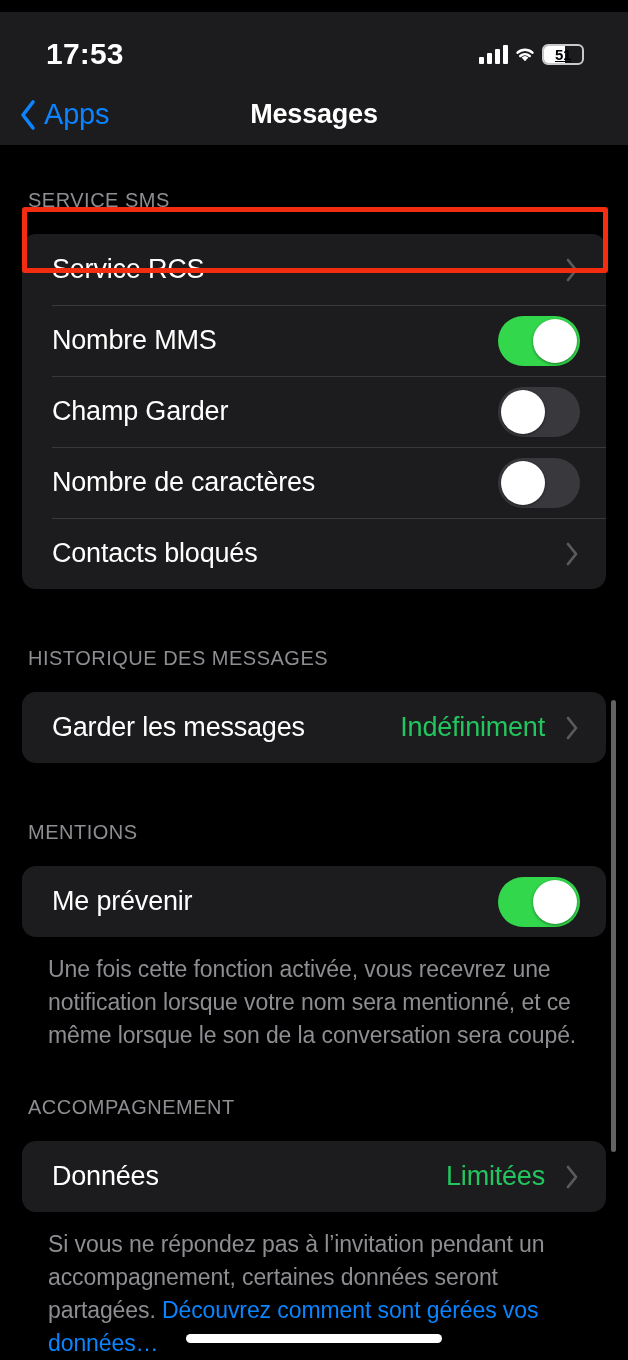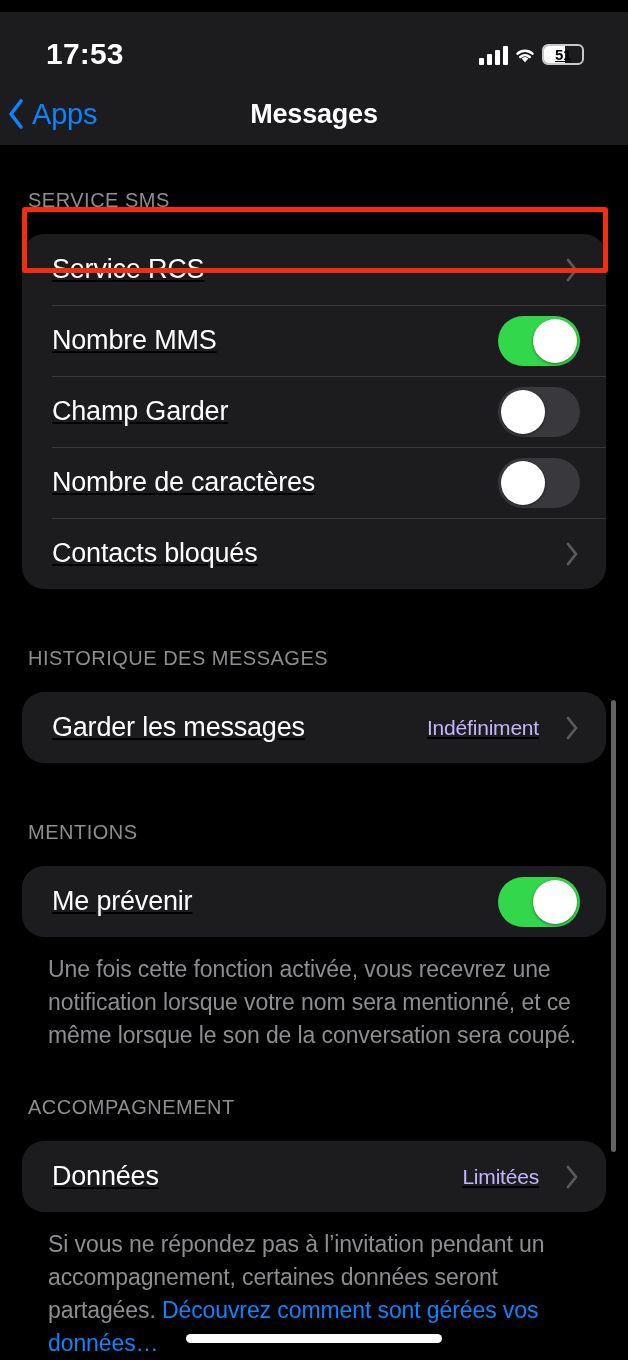--- a/index.html
+++ b/index.html
@@ -12,21 +12,21 @@
   #screen { position:relative; width:628px; height:1360px; background:#000; }
 
   
   .statusbar {
     position:absolute; top:12px; left:0; width:628px; height:84px;
     background:#1c1c1e;
     display:flex; align-items:center; justify-content:space-between;
     padding:0 44px 0 46px;
   }
   .sb-time { color:#fff; font-size:30px; font-weight:bold; letter-spacing:.2px; }
-  .sb-right { display:flex; align-items:flex-end; gap:4px;text-decoration:underline; }
+  .sb-right { display:flex; align-items:flex-start; gap:4px;text-decoration:underline; }
   .bars { display:flex; align-items:flex-end; gap:3px; height:20px; }
   .bars i { display:block; width:5px; background:#fff; border-radius:1px; }
   .bars i:nth-child(1){ height:7px; }
   .bars i:nth-child(2){ height:11px; }
   .bars i:nth-child(3){ height:15px; }
   .bars i:nth-child(4){ height:19px; }
   .wifi { width:26px; height:20px; display:block; }
   .battery {
     position:relative; width:42px; height:21px;
     border:2px solid #c9c9cd; border-radius:6px;
@@ -46,59 +46,58 @@
     letter-spacing:-.3px;
   }
 
   
   .navbar {
     position:absolute; top:84px; left:0; width:628px; height:61px;
     background:#1c1c1e;
     display:flex; align-items:center;
   }
   .nav-back {
-    display:flex; gap:6px;
-    padding-left:6px; cursor:pointer;
+    display:flex; align-items:center; gap:6px;
+    padding-left:18px; cursor:pointer;
   }
   .chev-left { width:20px; height:32px; display:block; }
   .nav-back-label { color:#0a84ff; font-size:29px; letter-spacing:-.2px; }
   .nav-title {
     position:absolute; left:0; right:0; text-align:center;
     color:#fff; font-size:27px; font-weight:bold; letter-spacing:-.2px;
     pointer-events:none;
   }
 
   
   .body {
     position:absolute; top:145px; left:0; width:628px; height:1215px;
     background:#000;
   }
   .sect-header {
     color:#8d8d92; font-size:20px; letter-spacing:.5px;
     padding:0 0 0 28px;
     text-transform:uppercase;
   }
   .card {
-    background:#1c1c1e; border-radius:22px;
+    background:#1c1c1e; border-radius:14px;
     margin:0 22px;
     overflow:hidden;
-    text-decoration:underline;
   }
   .row {
     position:relative;
     height:71px;
     display:flex; align-items:center;
     padding:0 26px 0 30px;
   }
   .row + .row::before {
     content:""; position:absolute; top:0; left:30px; right:0;
     height:1px; background:#38383a;
   }
   .row-label { color:#fff; font-size:27px; letter-spacing:-.2px; flex:1; }
-  .row-value { color:#c4b5fd; font-size:21px; letter-spacing:-.2px; margin-right:26px; }
+  .row-value { color:#22c55e; font-size:27px; letter-spacing:-.2px; margin-right:20px; }
   .chev-right { width:15px; height:26px; display:block; flex:none; }
 
   
   .toggle {
     position:relative; width:82px; height:50px; border-radius:25px;
     flex:none;
   }
   .toggle.on  { background:#32d74b; }
   .toggle.off { background:#39393d; }
   .toggle .knob {

